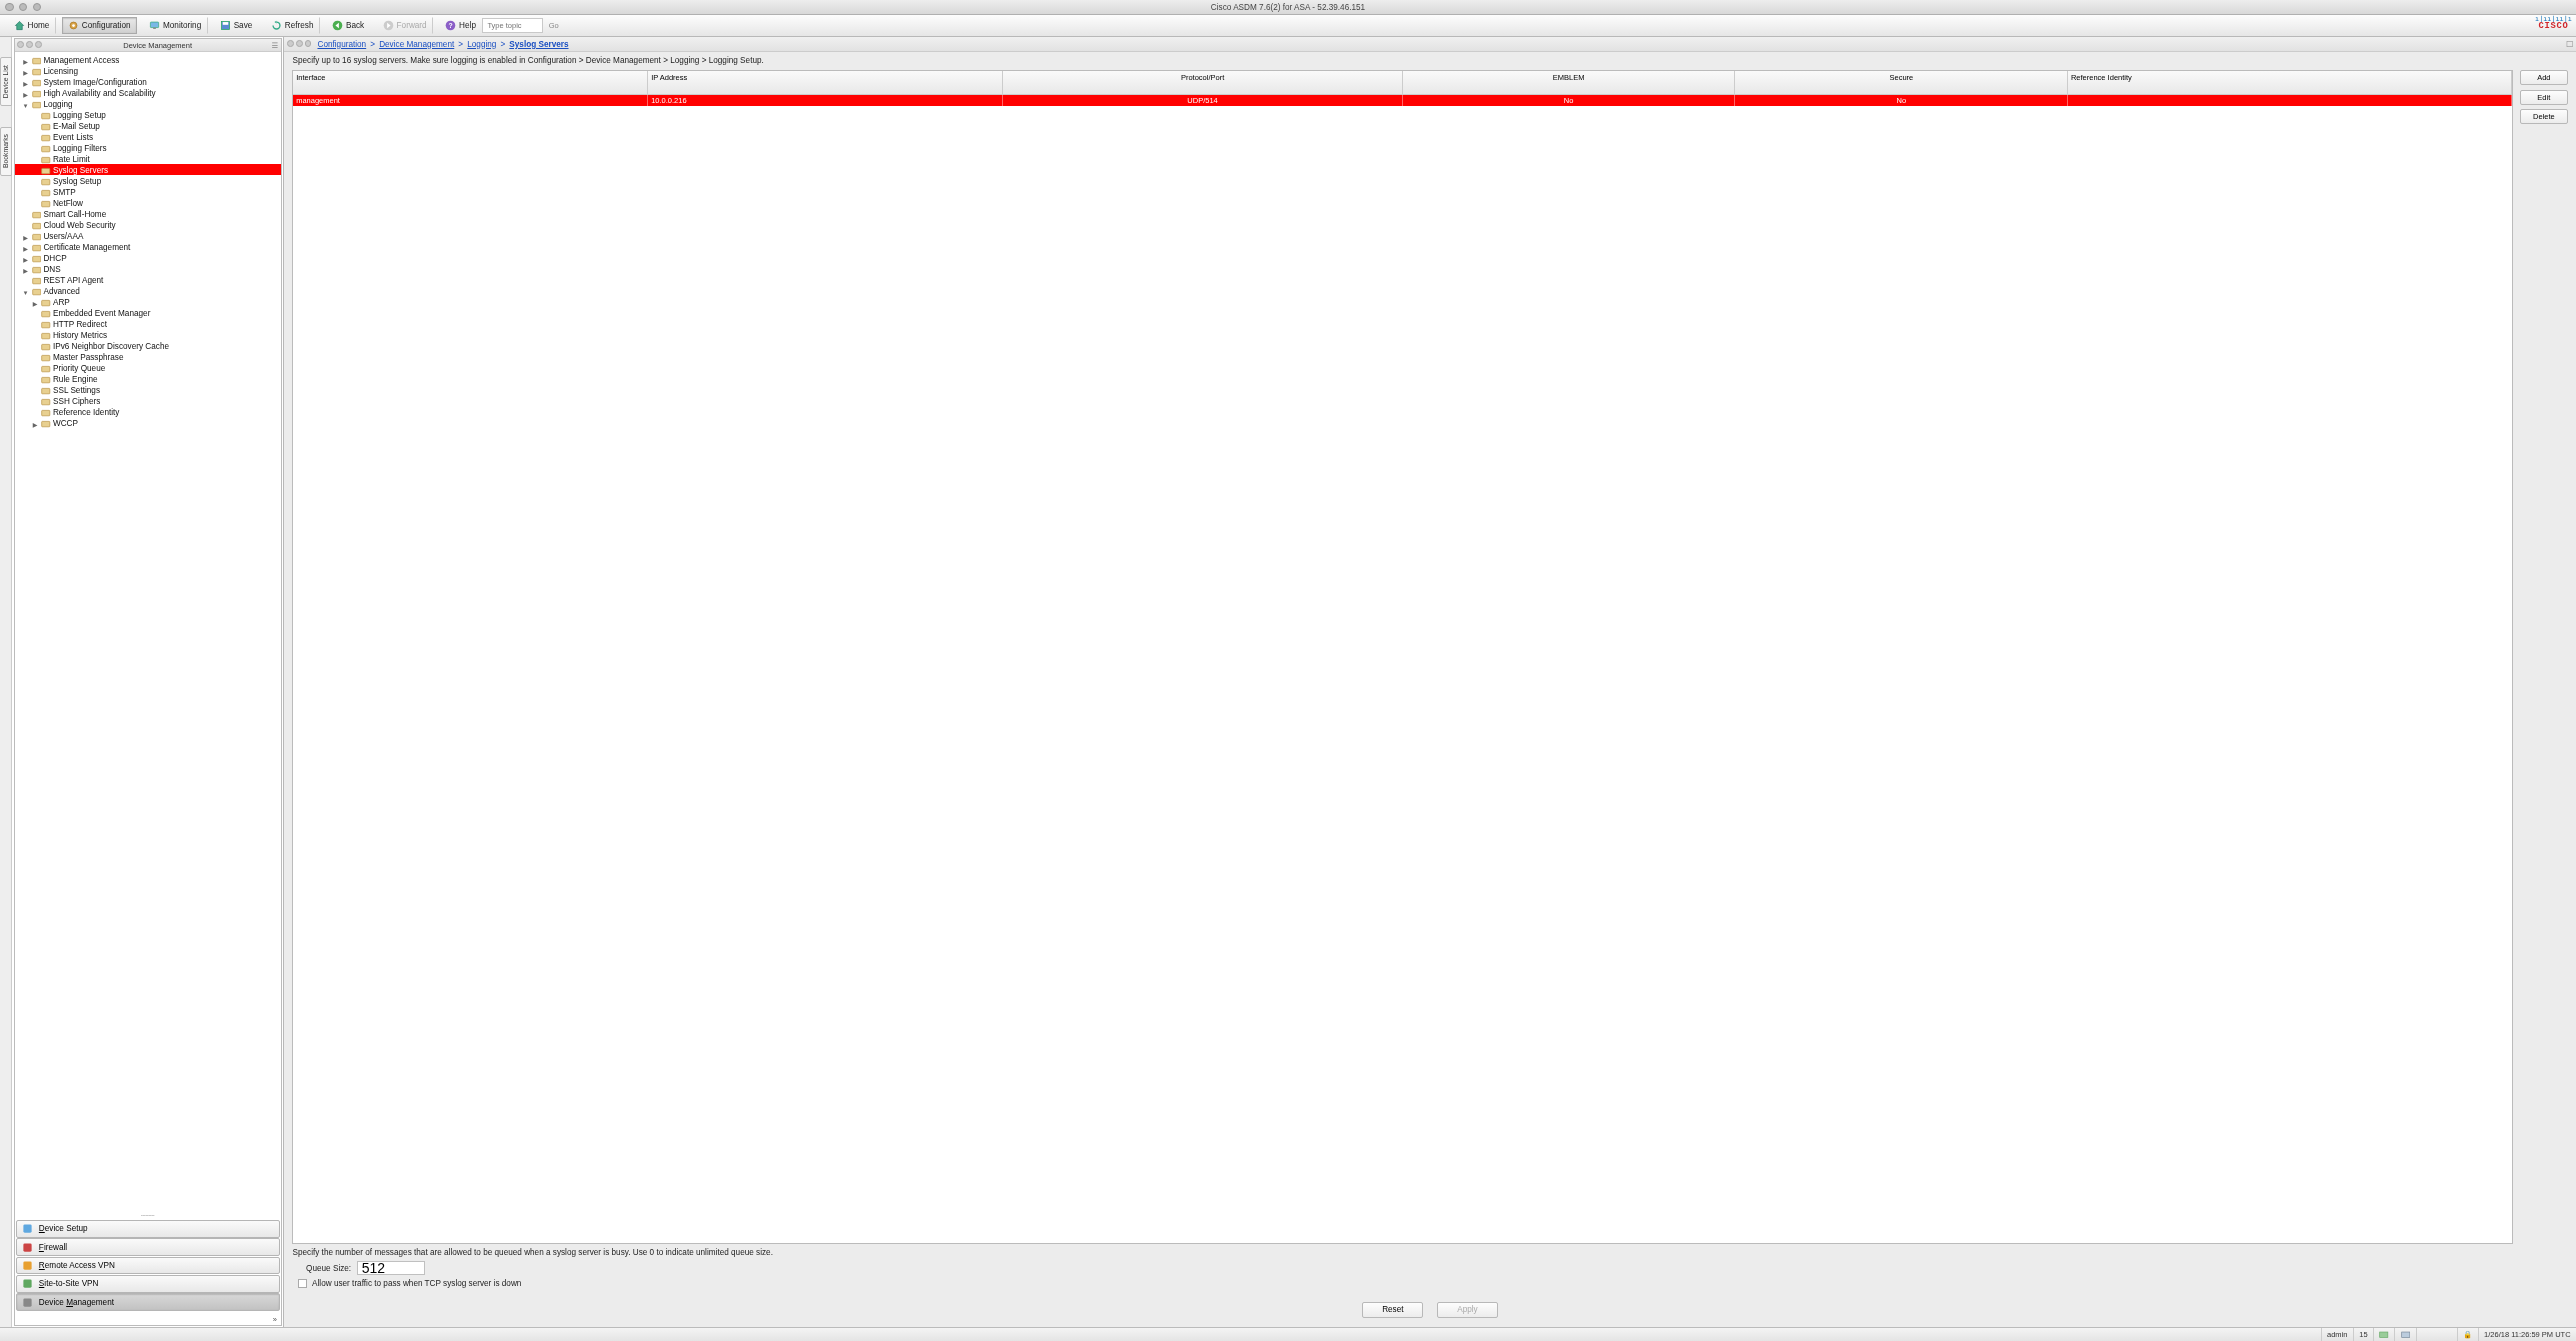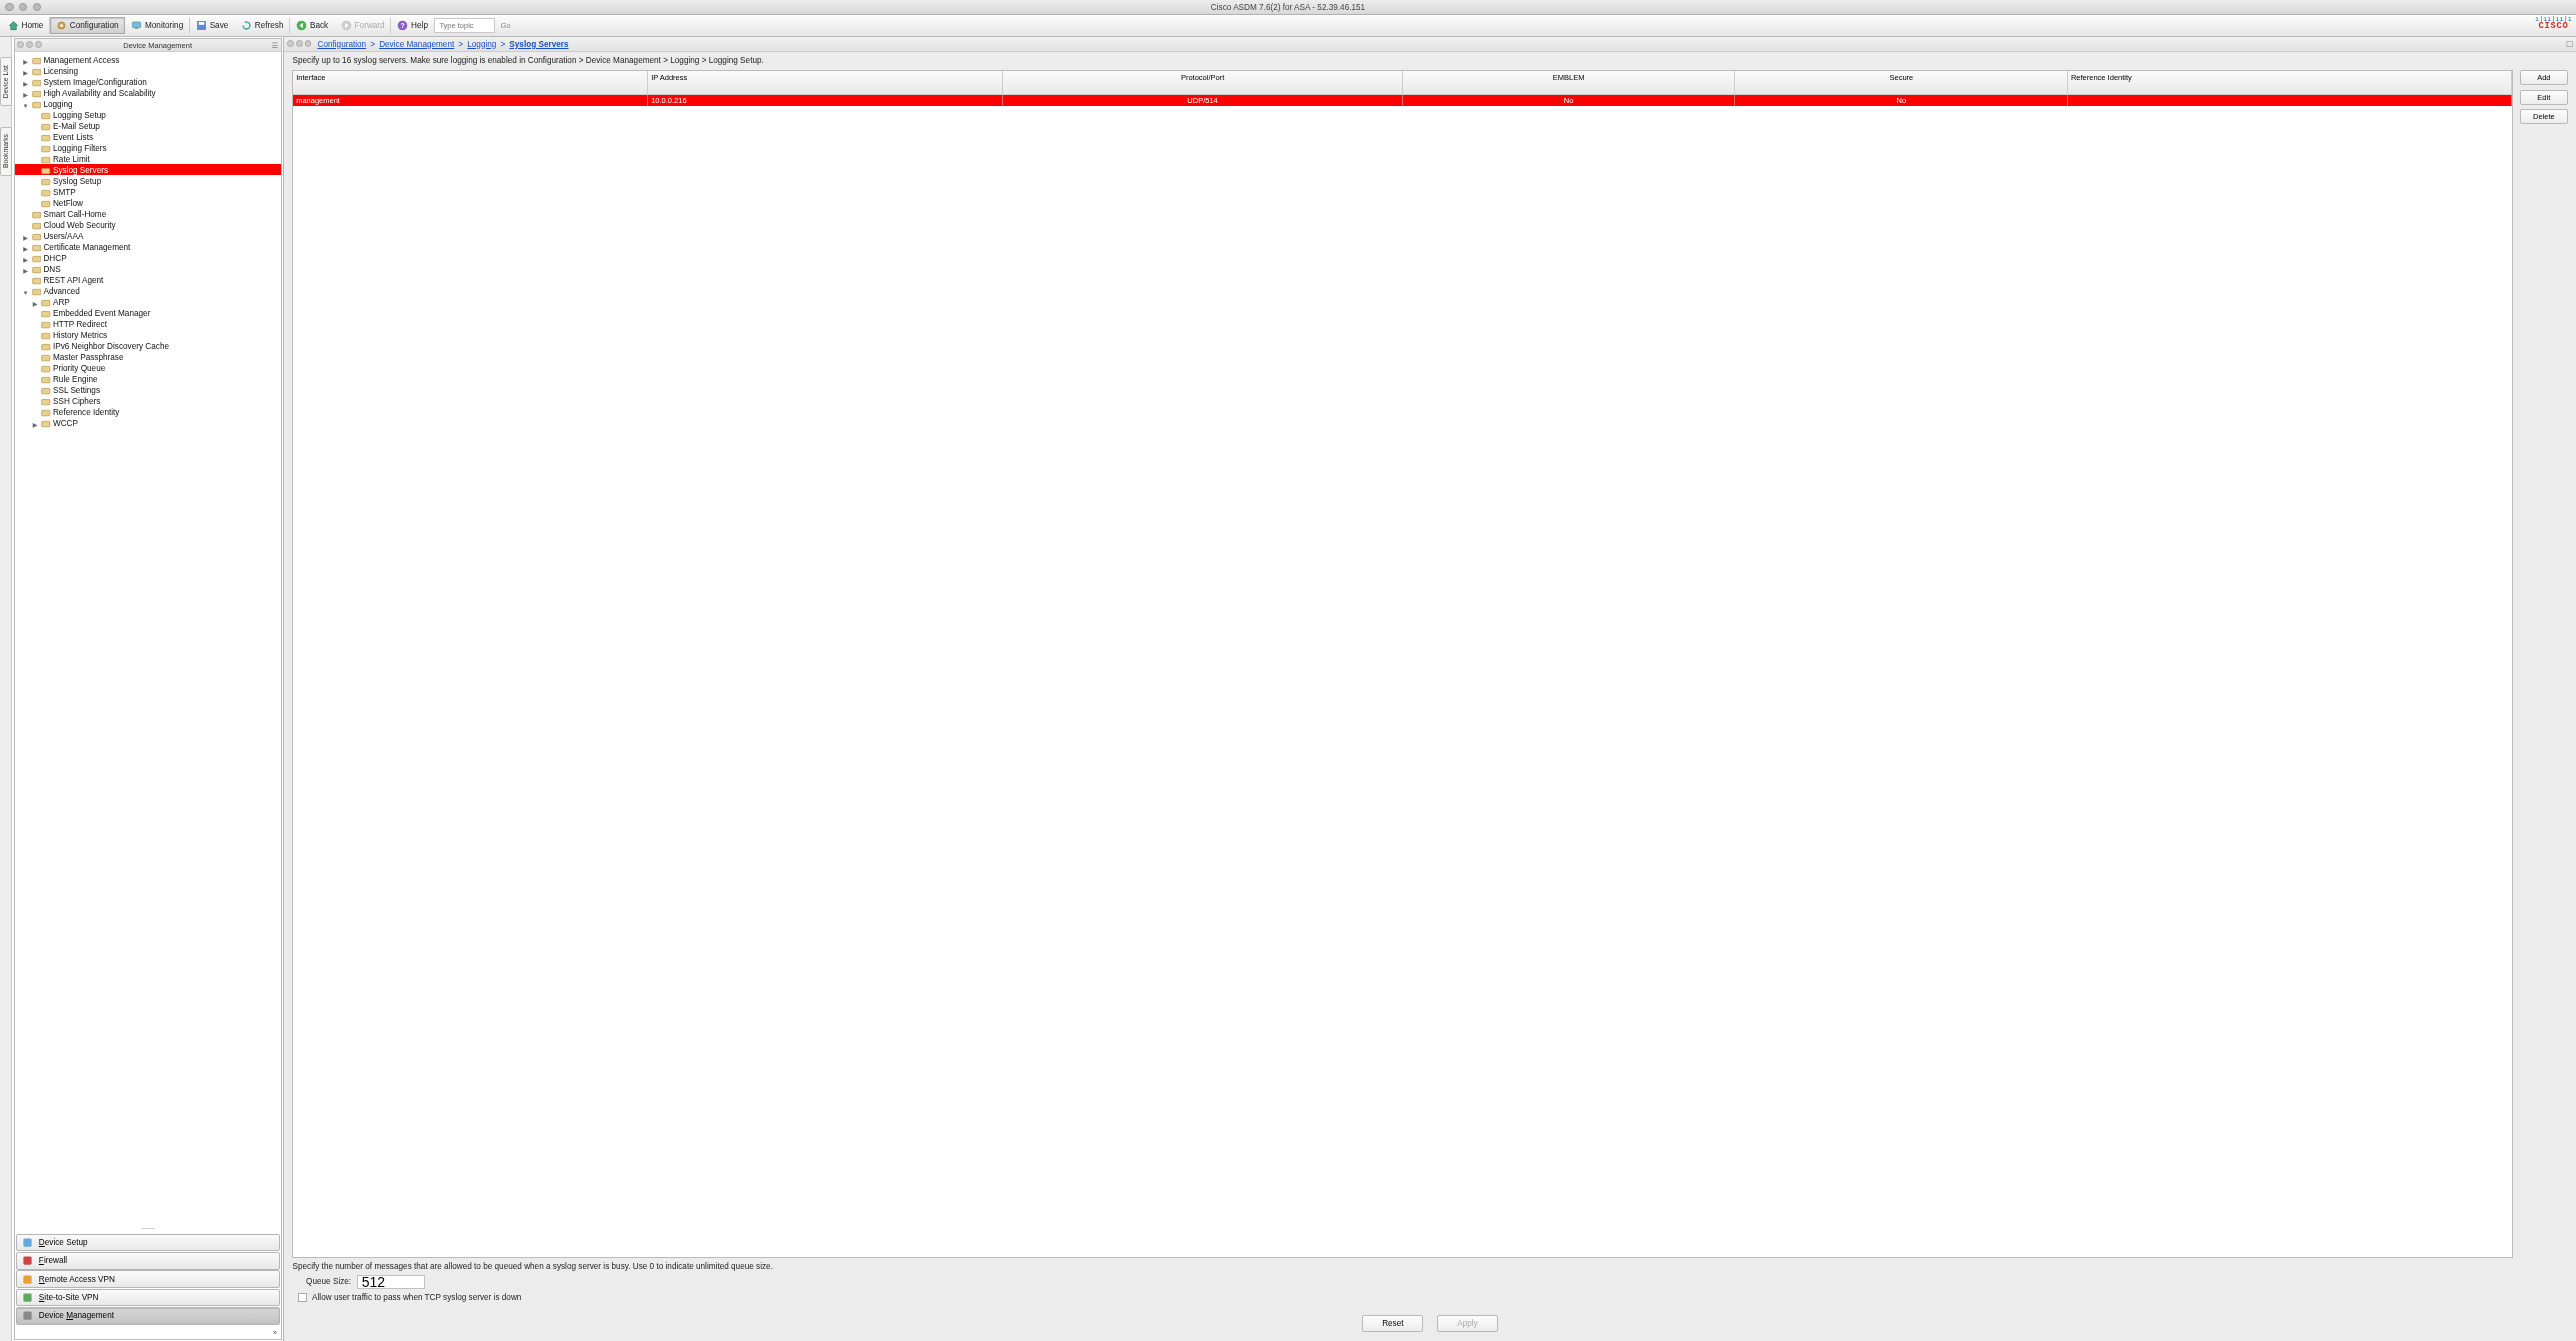--- a/index.html
+++ b/index.html
@@ -7,21 +7,21 @@
 .window { width: 100%; height: 100%; display: flex; flex-direction: column; background: #ececec; }
 
 
 .titlebar { height: 15px; background: linear-gradient(#ededed,#d8d8d8); border-bottom: 0.7px solid #b0b0b0; display: flex; align-items: center; position: relative; }
 .traffic { display: flex; gap: 5.4px; margin-left: 5.4px; }
 .traffic span { width: 8.2px; height: 8.2px; border-radius: 50%; background: #bbb; border: 0.7px solid #999; }
 .title { position: absolute; left: 0; right: 0; text-align: center; color: #444; font-size: 8.2px; }
 
 
 .toolbar { height: 22px; background: linear-gradient(#fdfdfd,#e6e6e6); border-bottom: 0.7px solid #b8b8b8; display: flex; align-items: center; padding: 0 1.4px; position: relative; }
-.tbtn { display: inline-flex; align-items: center; gap: 2.7px; padding: 1.4px 5.4px; height: 17.7px; border: 0.7px solid transparent; border-radius: 2px; cursor: default; font-size: 8.2px; color: #222; }
+.tbtn { display: inline-flex; align-items: center; gap: 2.7px; padding: 1.4px 5.4px; height: 17.7px; border: 0.7px solid transparent; border-radius: 2px; cursor: default; font-size: 8.2px; color: #222; margin-left: 6px; }
 .tbtn.sep { border-right: 0.7px solid #ccc; border-radius: 0; }
 .tbtn.active { background: linear-gradient(#e9e9e9,#d0d0d0); border: 0.7px solid #aaa; box-shadow: inset 0 0.7px 1.4px rgba(0,0,0,.2); }
 .tbtn.disabled { color: #aaa; }
 .ticon { width: 11px; height: 11px; display: inline-flex; align-items: center; justify-content: center; }
 .searchbox { height: 15px; border: 0.7px solid #c9c9c9; background: #fff; padding: 1.4px 4.1px; font-size: 7.5px; color: #999; width: 61px; }
 .gobtn { color: #888; font-size: 7.5px; padding: 0 5.4px; }
 .logo { position: absolute; right: 4.1px; top: 1.4px; font-family: monospace; font-size: 6.8px; line-height: 6.8px; color: #0a6fb7; text-align: center; white-space: pre; }
 .logo b { color: #d0252a; font-weight: bold; font-size: 8.8px; letter-spacing: 0.7px; font-family: Liberation Mono, monospace; }
 
 
@@ -614,14 +614,32 @@
         </div>
 
         <div class="actionrow">
           <div class="actionbtn">Reset</div>
           <div class="actionbtn disabled">Apply</div>
         </div>
       </div>
     </div>
   </div>
 
+  <div class="statusbar">
+    <div class="spacer"></div>
+    <div class="cell">admin</div>
+    <div class="cell">15</div>
+    <div class="cell">
+        <svg width="9.5" height="9.5" viewBox="0 0 14 14">
+          <rect x="1" y="3" width="12" height="8" fill="#9c9" stroke="#6a6"></rect>
+        </svg>
+      </div>
+    <div class="cell">
+        <svg width="9.5" height="9.5" viewBox="0 0 14 14">
+          <rect x="1" y="3" width="12" height="8" fill="#bcd" stroke="#789"></rect>
+        </svg>
+      </div>
+    <div class="cell" style="width:41px;"></div>
+    <div class="cell lock">🔒</div>
+    <div class="cell">1/26/18 11:26:59 PM UTC</div>
+  </div>
 </div>
 
 
 </body></html>

